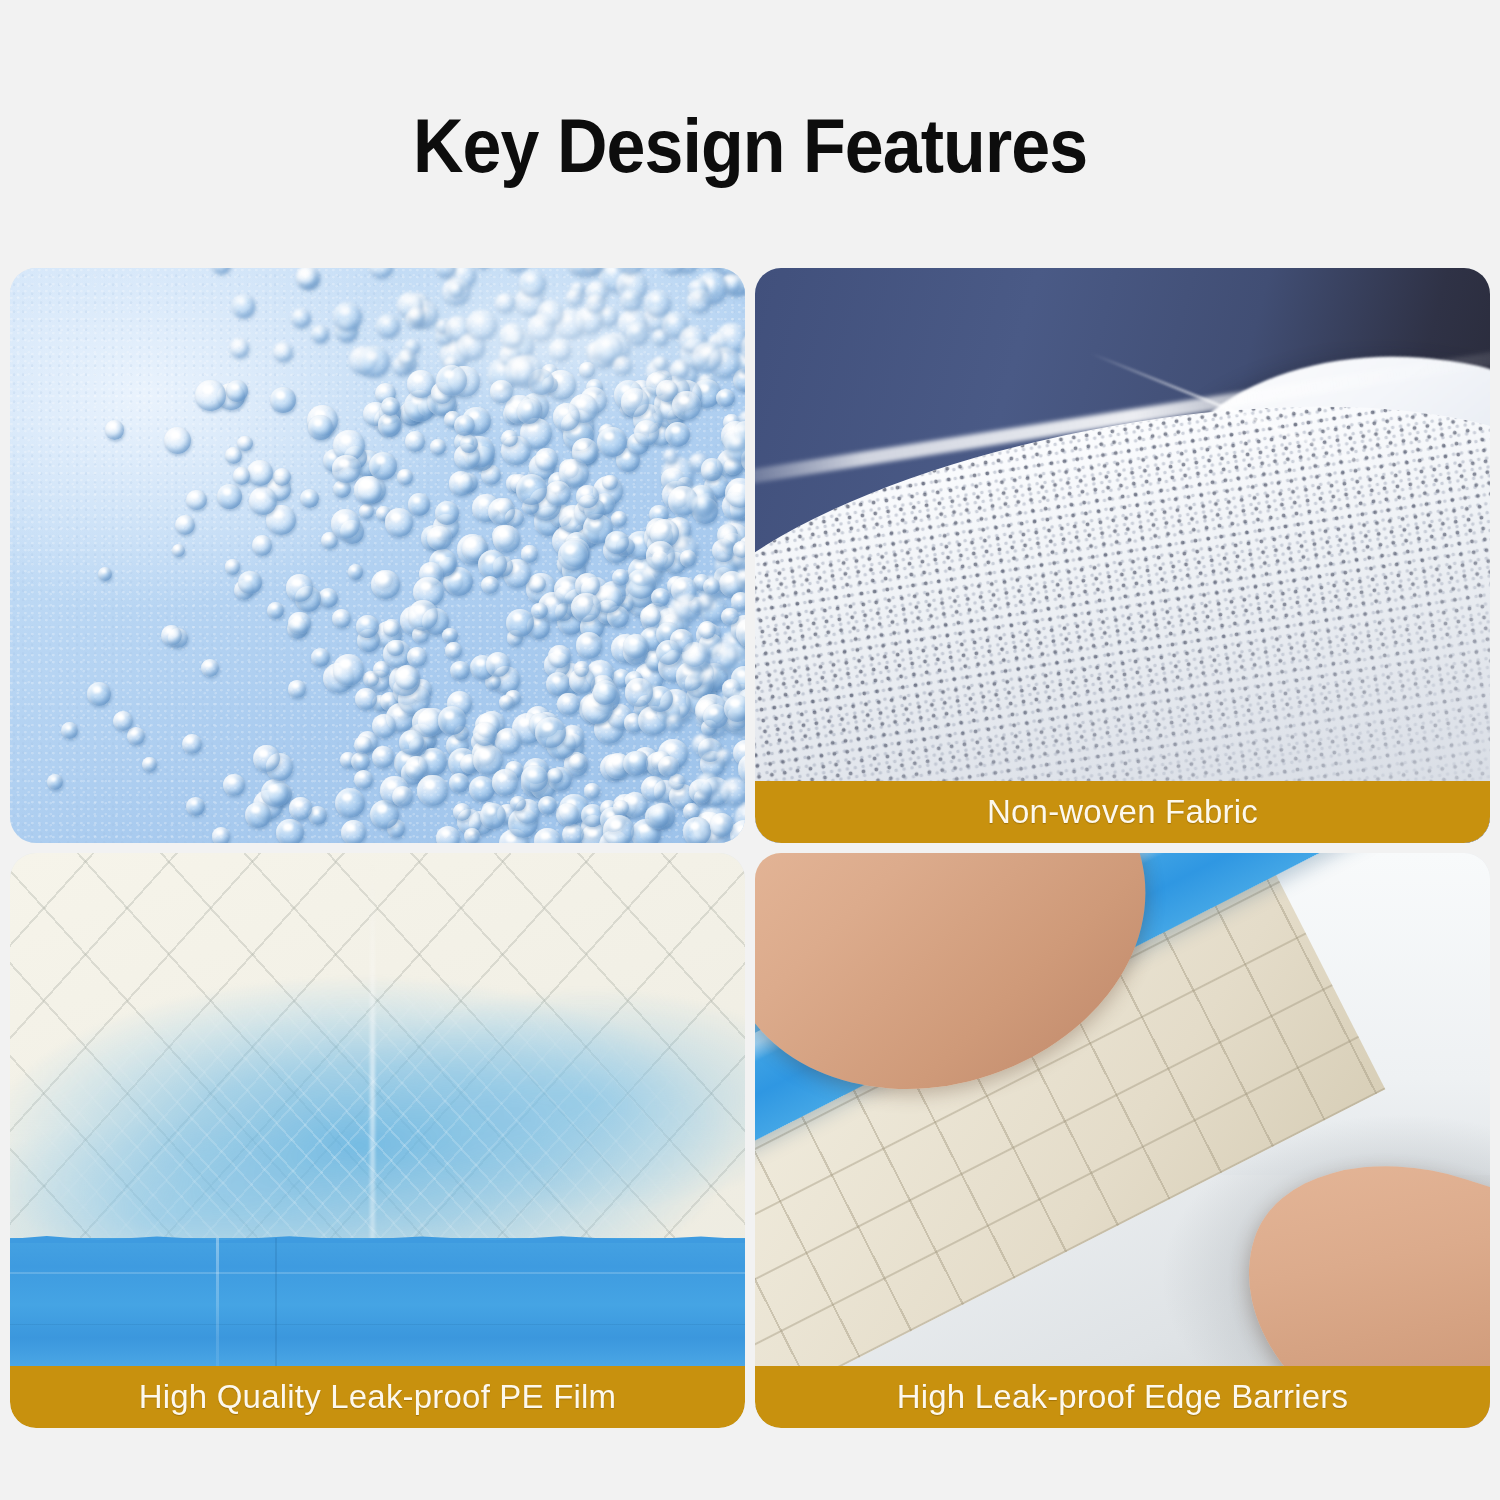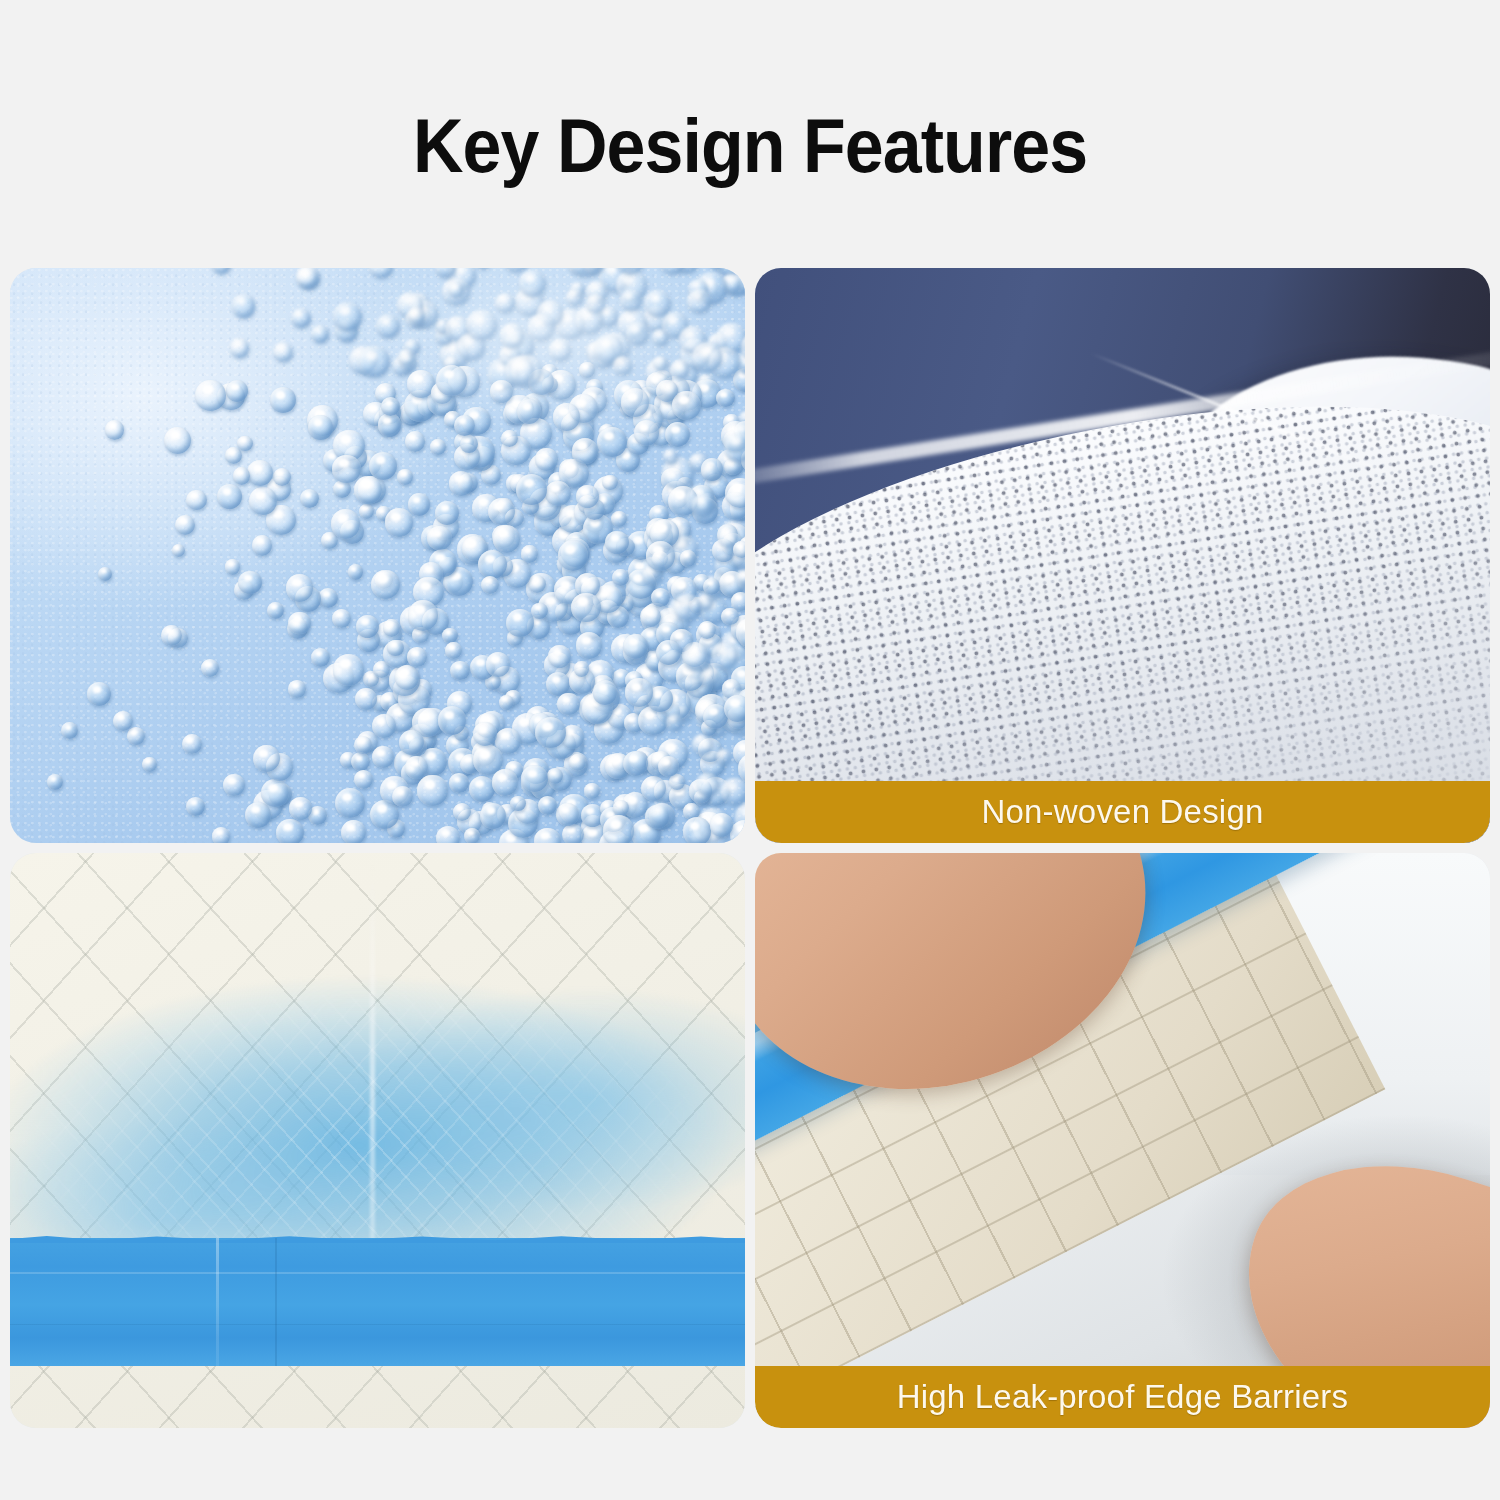--- a/index.html
+++ b/index.html
@@ -1039,36 +1039,37 @@
       <div class="photo">
         <div class="nw-bg"></div>
         <div class="nw-bg2"></div>
         <div class="nw-flap-shade"></div>
         <div class="nw-flap"></div>
         <div class="nw-sheet"></div>
         <div class="nw-dots"></div>
         <div class="nw-edge-dark"></div>
         <div class="nw-foldline"></div>
       </div>
-      <div class="caption">Non-woven Design</div>
+      <div class="caption">Non-woven Fabric</div>
     </div>
 
     <div class="card">
       <div class="photo">
         <div class="pe-bg"></div>
         <div class="pe-quilt"></div>
         <div class="pe-fluid"></div>
         <div class="pe-fluid-tex"></div>
         <div class="pe-crease"></div>
         <div class="pe-strip">
           <div class="pe-strip-lines"></div>
           <div class="pe-strip-fold"></div>
           <div class="pe-strip-fold2"></div>
         </div>
       </div>
+      <div class="caption">High Quality Leak-proof PE Film</div>
     </div>
 
     <div class="card">
       <div class="photo">
         <div class="eb-bg"></div>
         <div class="eb-wall"></div>
         <div class="eb-bg-shadow"></div>
         <div class="eb-pad"></div>
         <div class="eb-pad-quilt"></div>
         <div class="eb-band2"></div>

